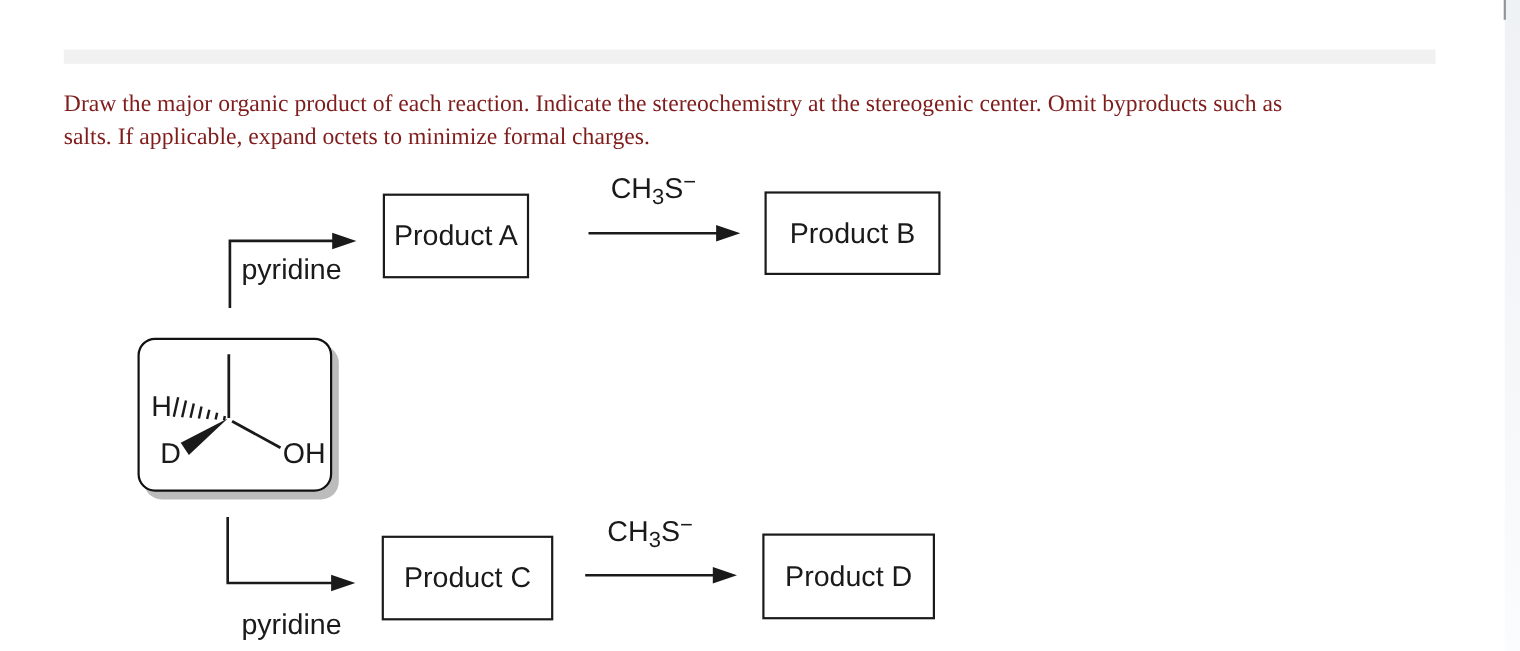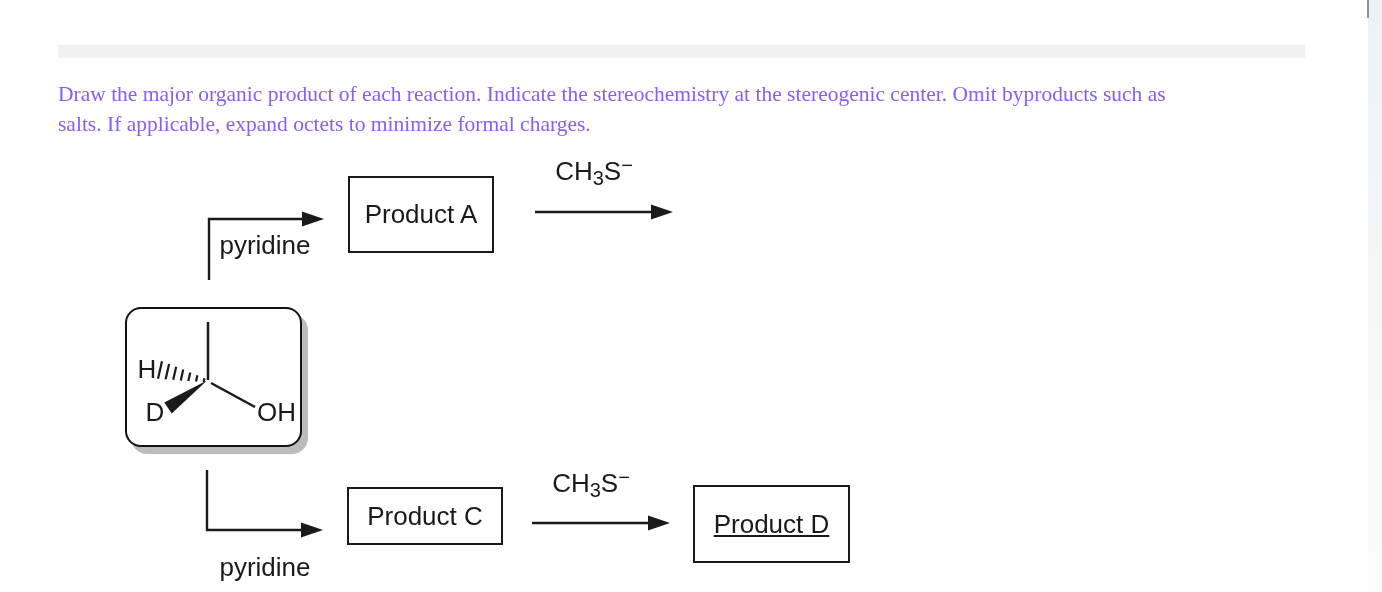--- a/index.html
+++ b/index.html
@@ -15,42 +15,42 @@
     background: linear-gradient(180deg, #eff2f5 0%, #f5f7f9 55%, #fbfcfd 100%);
   }
   .page-edge-line {
     position: absolute; left: 1367px; top: 0; width: 2px; height: 18px;
     background: #8f9499;
   }
 
   .instructions {
     position: absolute; left: 58px; top: 79px; width: 1290px;
     font-family: "Liberation Serif", serif;
-    font-size: 21.5px; line-height: 30px; color: #8b5cf6;
+    font-size: 21.5px; line-height: 30px; color: #7f1d1d;
   }
 
   .scheme { position: absolute; left: 0; top: 140px; width: 1382px; height: 452px; }
   .scheme-lines { position: absolute; left: 0; top: 0; width: 1382px; height: 452px; }
 
   .chem-label {
     position: absolute; text-align: center;
     font-size: 26px; line-height: 30px; color: #1a1a1a; white-space: nowrap;
   }
   .chem-label sub { font-size: 20px; vertical-align: -5px; line-height: 0; }
   .chem-label sup { font-size: 20px; vertical-align: 8px; line-height: 0; }
 
   .product-box {
     position: absolute; border: 2px solid #1a1a1a; background: #ffffff;
     display: flex; align-items: center; justify-content: center;
     font-size: 26px; color: #1a1a1a;
   }
-  .box-a { left: 348px; top: 36px;  width: 146px; height: 77px; }
+  .box-a { left: 348px; top: 36px;  width: 133px; height: 77px; }
   .box-b { left: 695px; top: 34px;  width: 160px; height: 76px; }
-  .box-c { left: 347px; top: 347px; width: 156px; height: 58px; }
-  .box-d { left: 693px; top: 345px; width: 157px; height: 78px; text-decoration: underline; }
+  .box-c { left: 347px; top: 347px; width: 156px; height: 77px; }
+  .box-d { left: 693px; top: 345px; width: 157px; height: 78px; }
 
   .sm-box {
     position: absolute; left: 125px; top: 167px; width: 177px; height: 140px;
     border: 2.5px solid #111; border-radius: 16px; background: #ffffff;
     box-shadow: 6px 7px 0 0 #bcbcbc;
   }
   .sm-box svg { position: absolute; left: 0; top: 0; }
 
   .lbl-socl2     { left: 185px; top: 34px;  width: 160px; }
   .lbl-pyr-top   { left: 185px; top: 90px;  width: 160px; }
@@ -119,20 +119,23 @@
       <text x="130" y="112" text-anchor="start" font-size="26" fill="#1a1a1a">OH</text>
     </svg>
   </div>
 
   <div class="chem-label lbl-pyr-top">pyridine</div>
   <div class="chem-label lbl-ch3s-top"><span>CH</span><sub>3</sub><span>S</span><sup>−</sup></div>
 
   <div class="product-box box-a">
       <span>Product A</span>
     </div>
+  <div class="product-box box-b">
+      <span>Product B</span>
+    </div>
 
   <div class="chem-label lbl-pyr-bot">pyridine</div>
   <div class="chem-label lbl-ch3s-bot"><span>CH</span><sub>3</sub><span>S</span><sup>−</sup></div>
 
   <div class="product-box box-c">
       <span>Product C</span>
     </div>
   <div class="product-box box-d">
       <span>Product D</span>
     </div>

